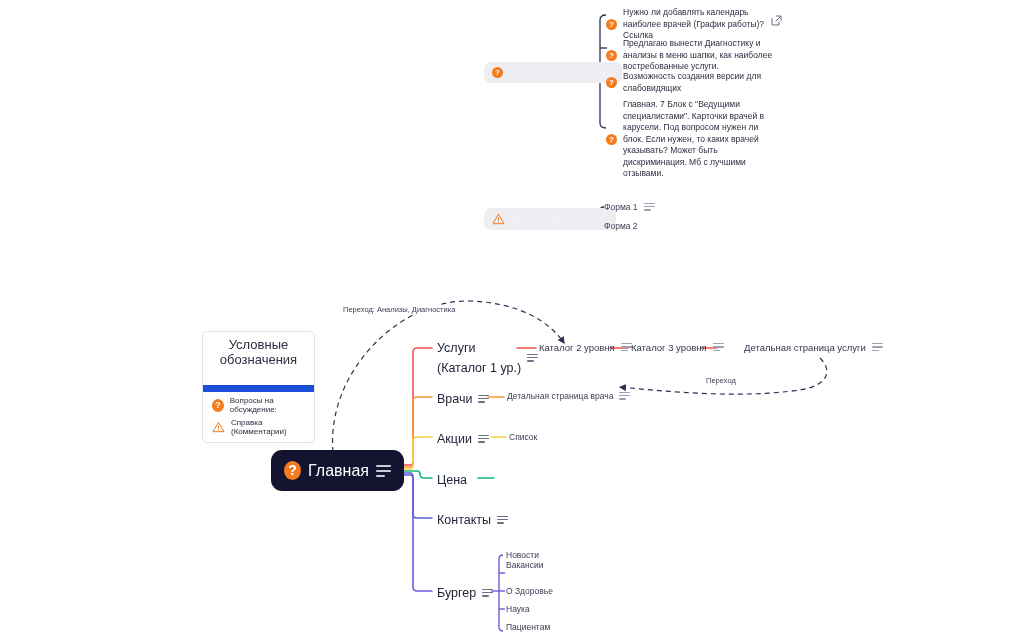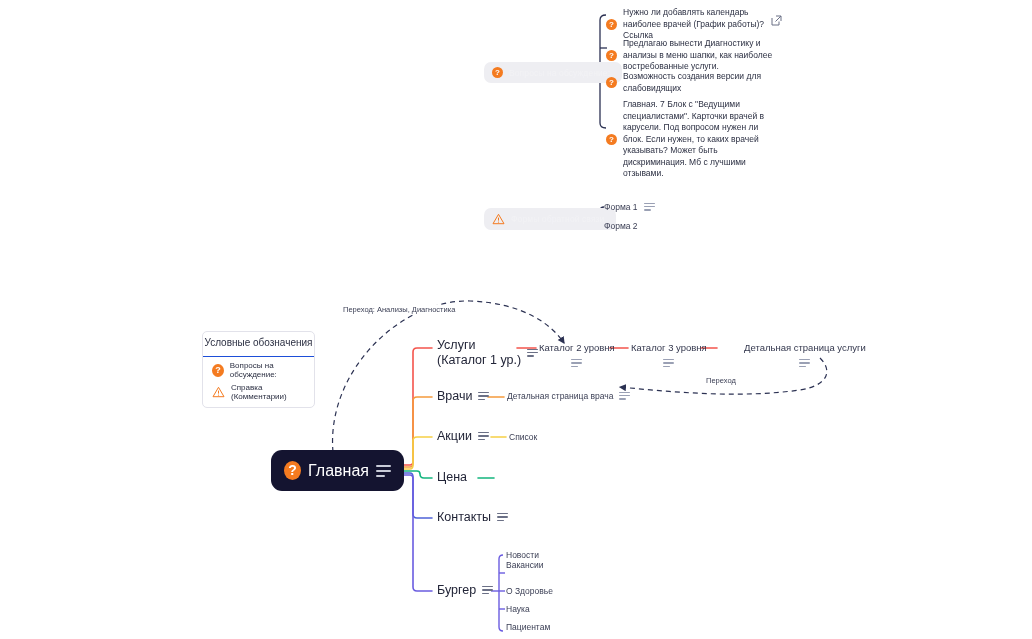--- a/index.html
+++ b/index.html
@@ -105,22 +105,22 @@
   
   .topic {
     position: absolute;
     display: flex;
     align-items: center;
     gap: 6px;
     white-space: nowrap;
   }
   .topic .label { white-space: pre-line; }
 
-  .t-lvl1 { font-size: 12.5px; color: #222538; line-height: 15px; }
-  .t-lvl2 { font-size: 9.5px; color: #33374d; flex-direction: column; }
+  .t-lvl1 { font-size: 12.5px; color: #222538; line-height: 20px; }
+  .t-lvl2 { font-size: 9.5px; color: #33374d; }
   .t-lvl3 { font-size: 8.5px; color: #3a3e54; }
   .t-note { font-size: 8.5px; color: #2b2f42; line-height: 11.5px; white-space: normal; }
 
   
   #central-node {
     position: absolute;
     left: 271px; top: 450px;
     width: 133px; height: 41px;
     background: #141430;
     border-radius: 11px;
@@ -141,23 +141,23 @@
     background: #ffffff;
     border: 1px solid #e2e2ea;
     border-radius: 5px;
     padding: 5px 0 6px 0;
     box-sizing: border-box;
     font-size: 8px;
     color: #2b2f42;
   }
   #legend .lg-title {
     text-align: center;
-    padding-bottom: 8px;
-    border-bottom: 1px solid #1d4ed8;
-    font-size: 10px;
+    padding-bottom: 18px;
+    border-bottom: 7px solid #1d4ed8;
+    font-size: 13px;
     color: #2b2f42;
   }
   #legend .lg-row {
     display: flex;
     align-items: center;
     gap: 6px;
     padding: 4px 0 0 9px;
     font-size: 8px;
   }
 

